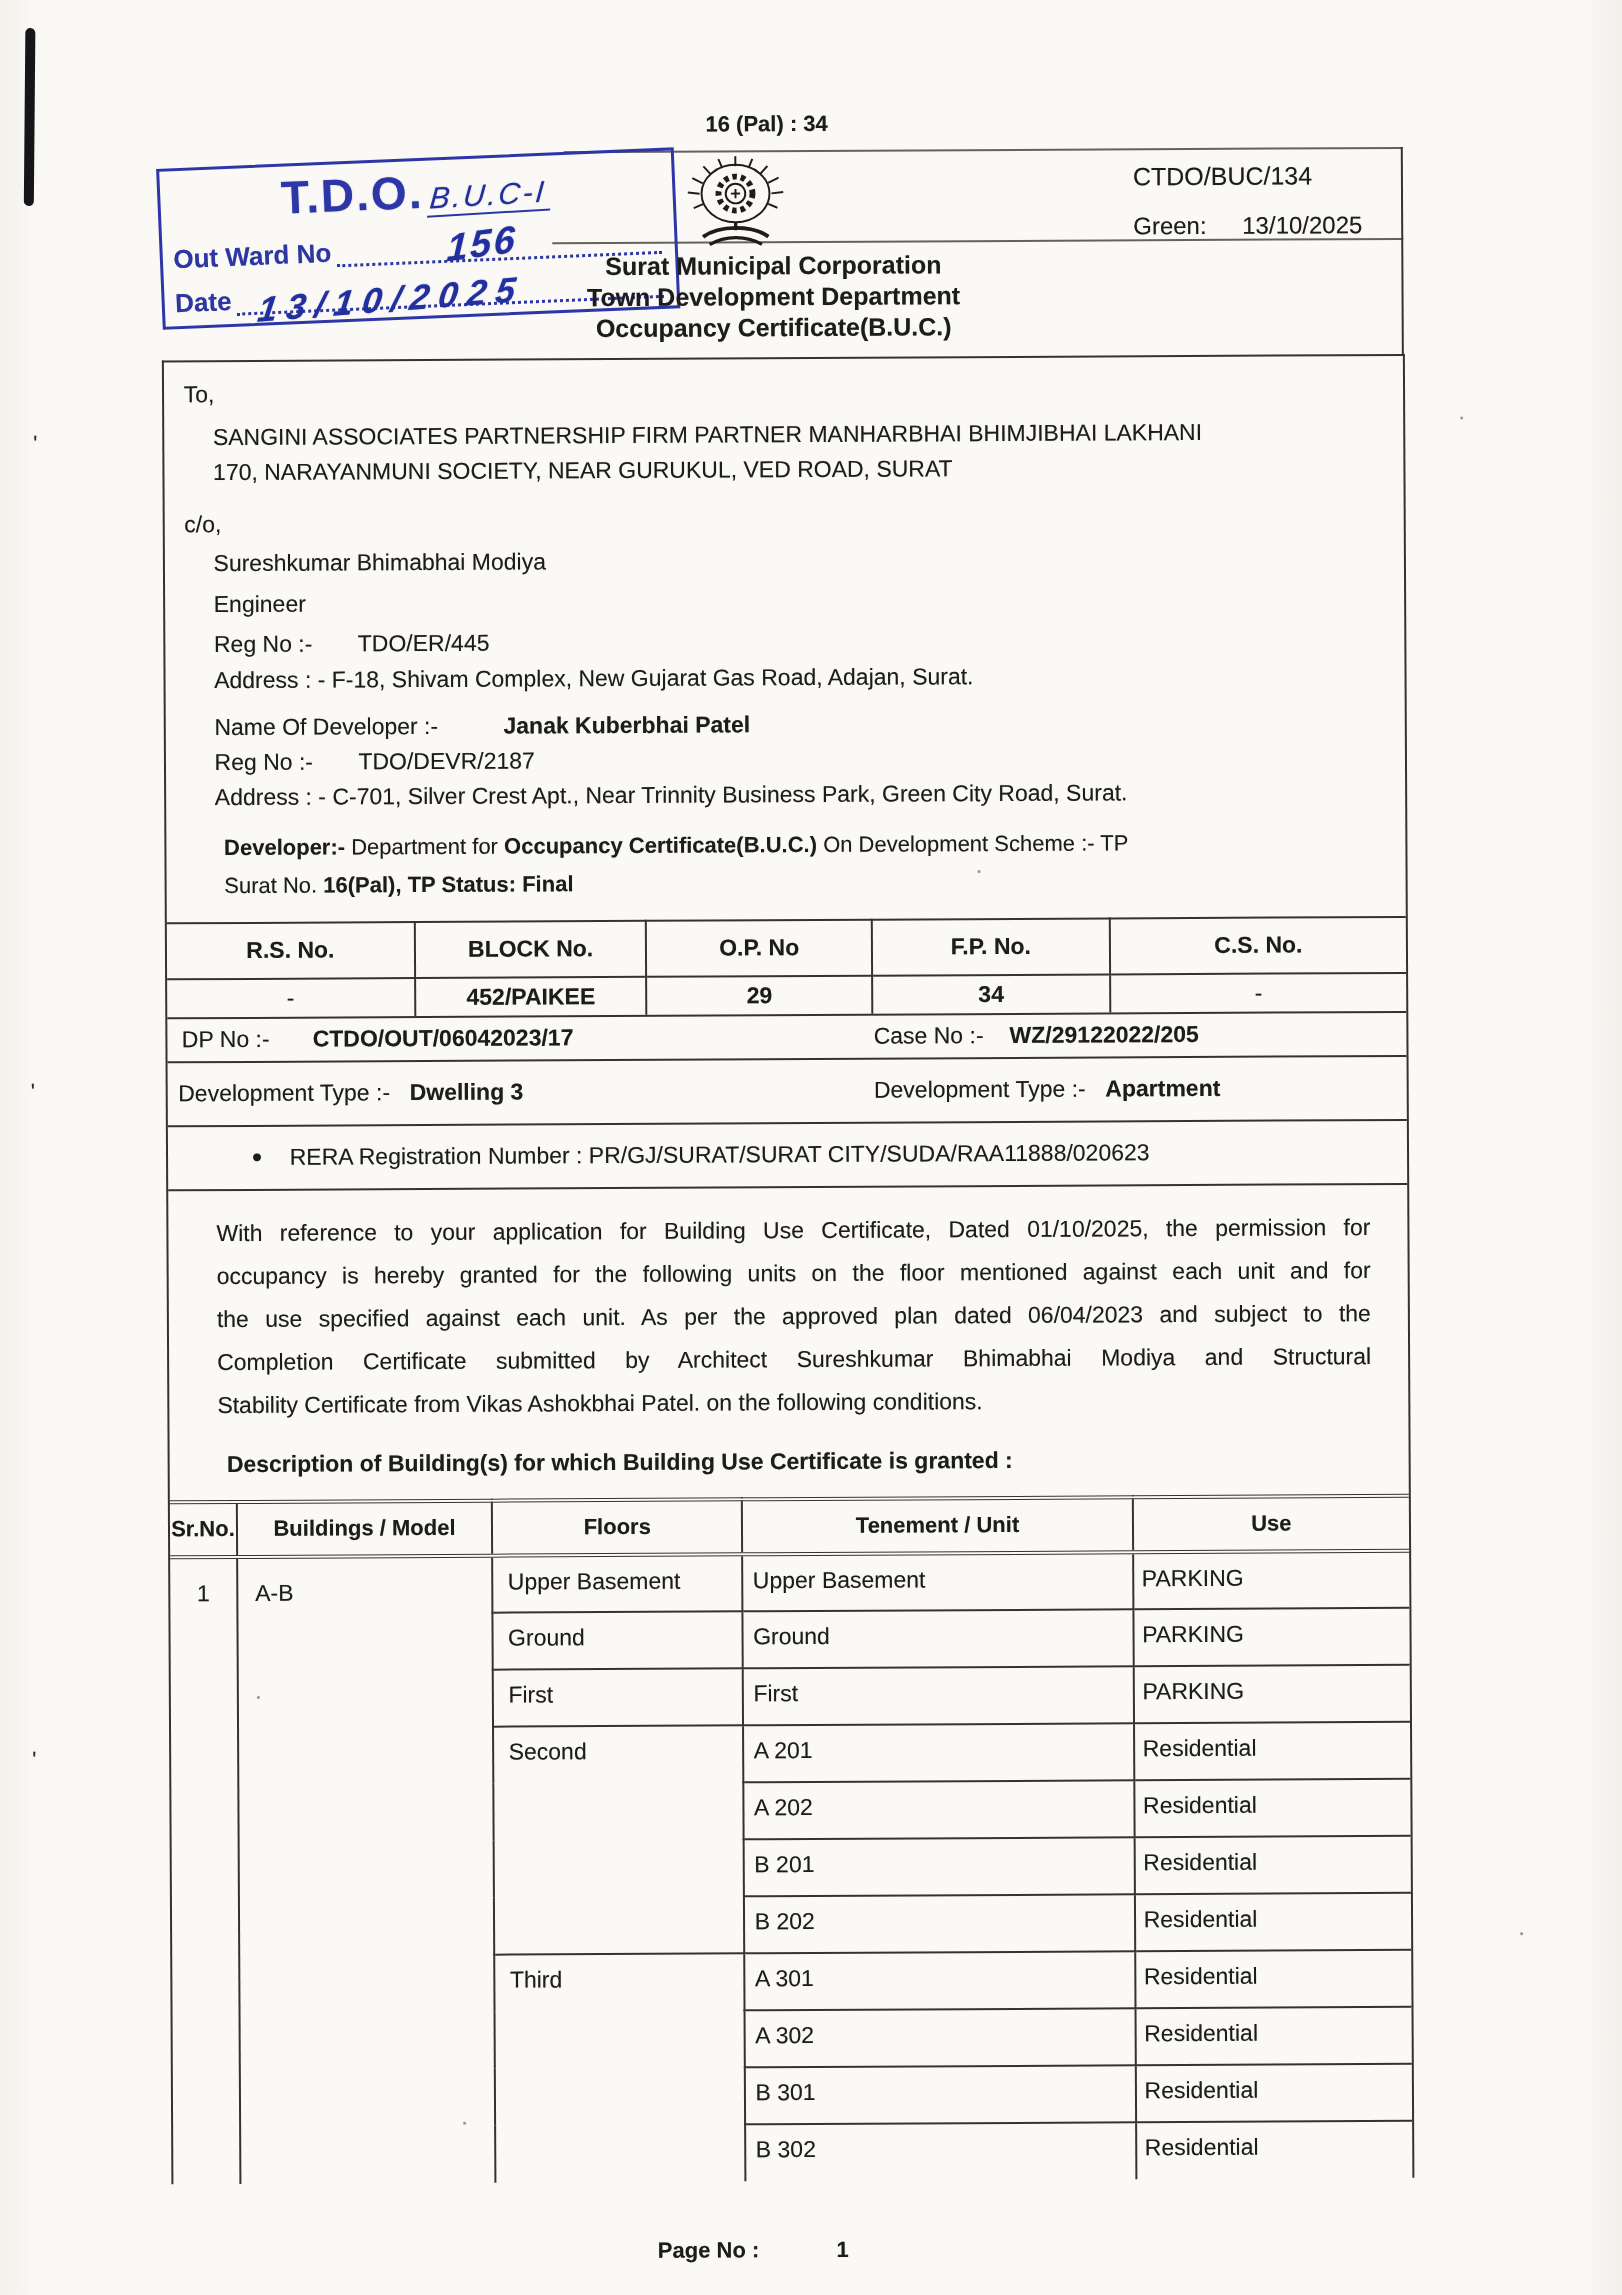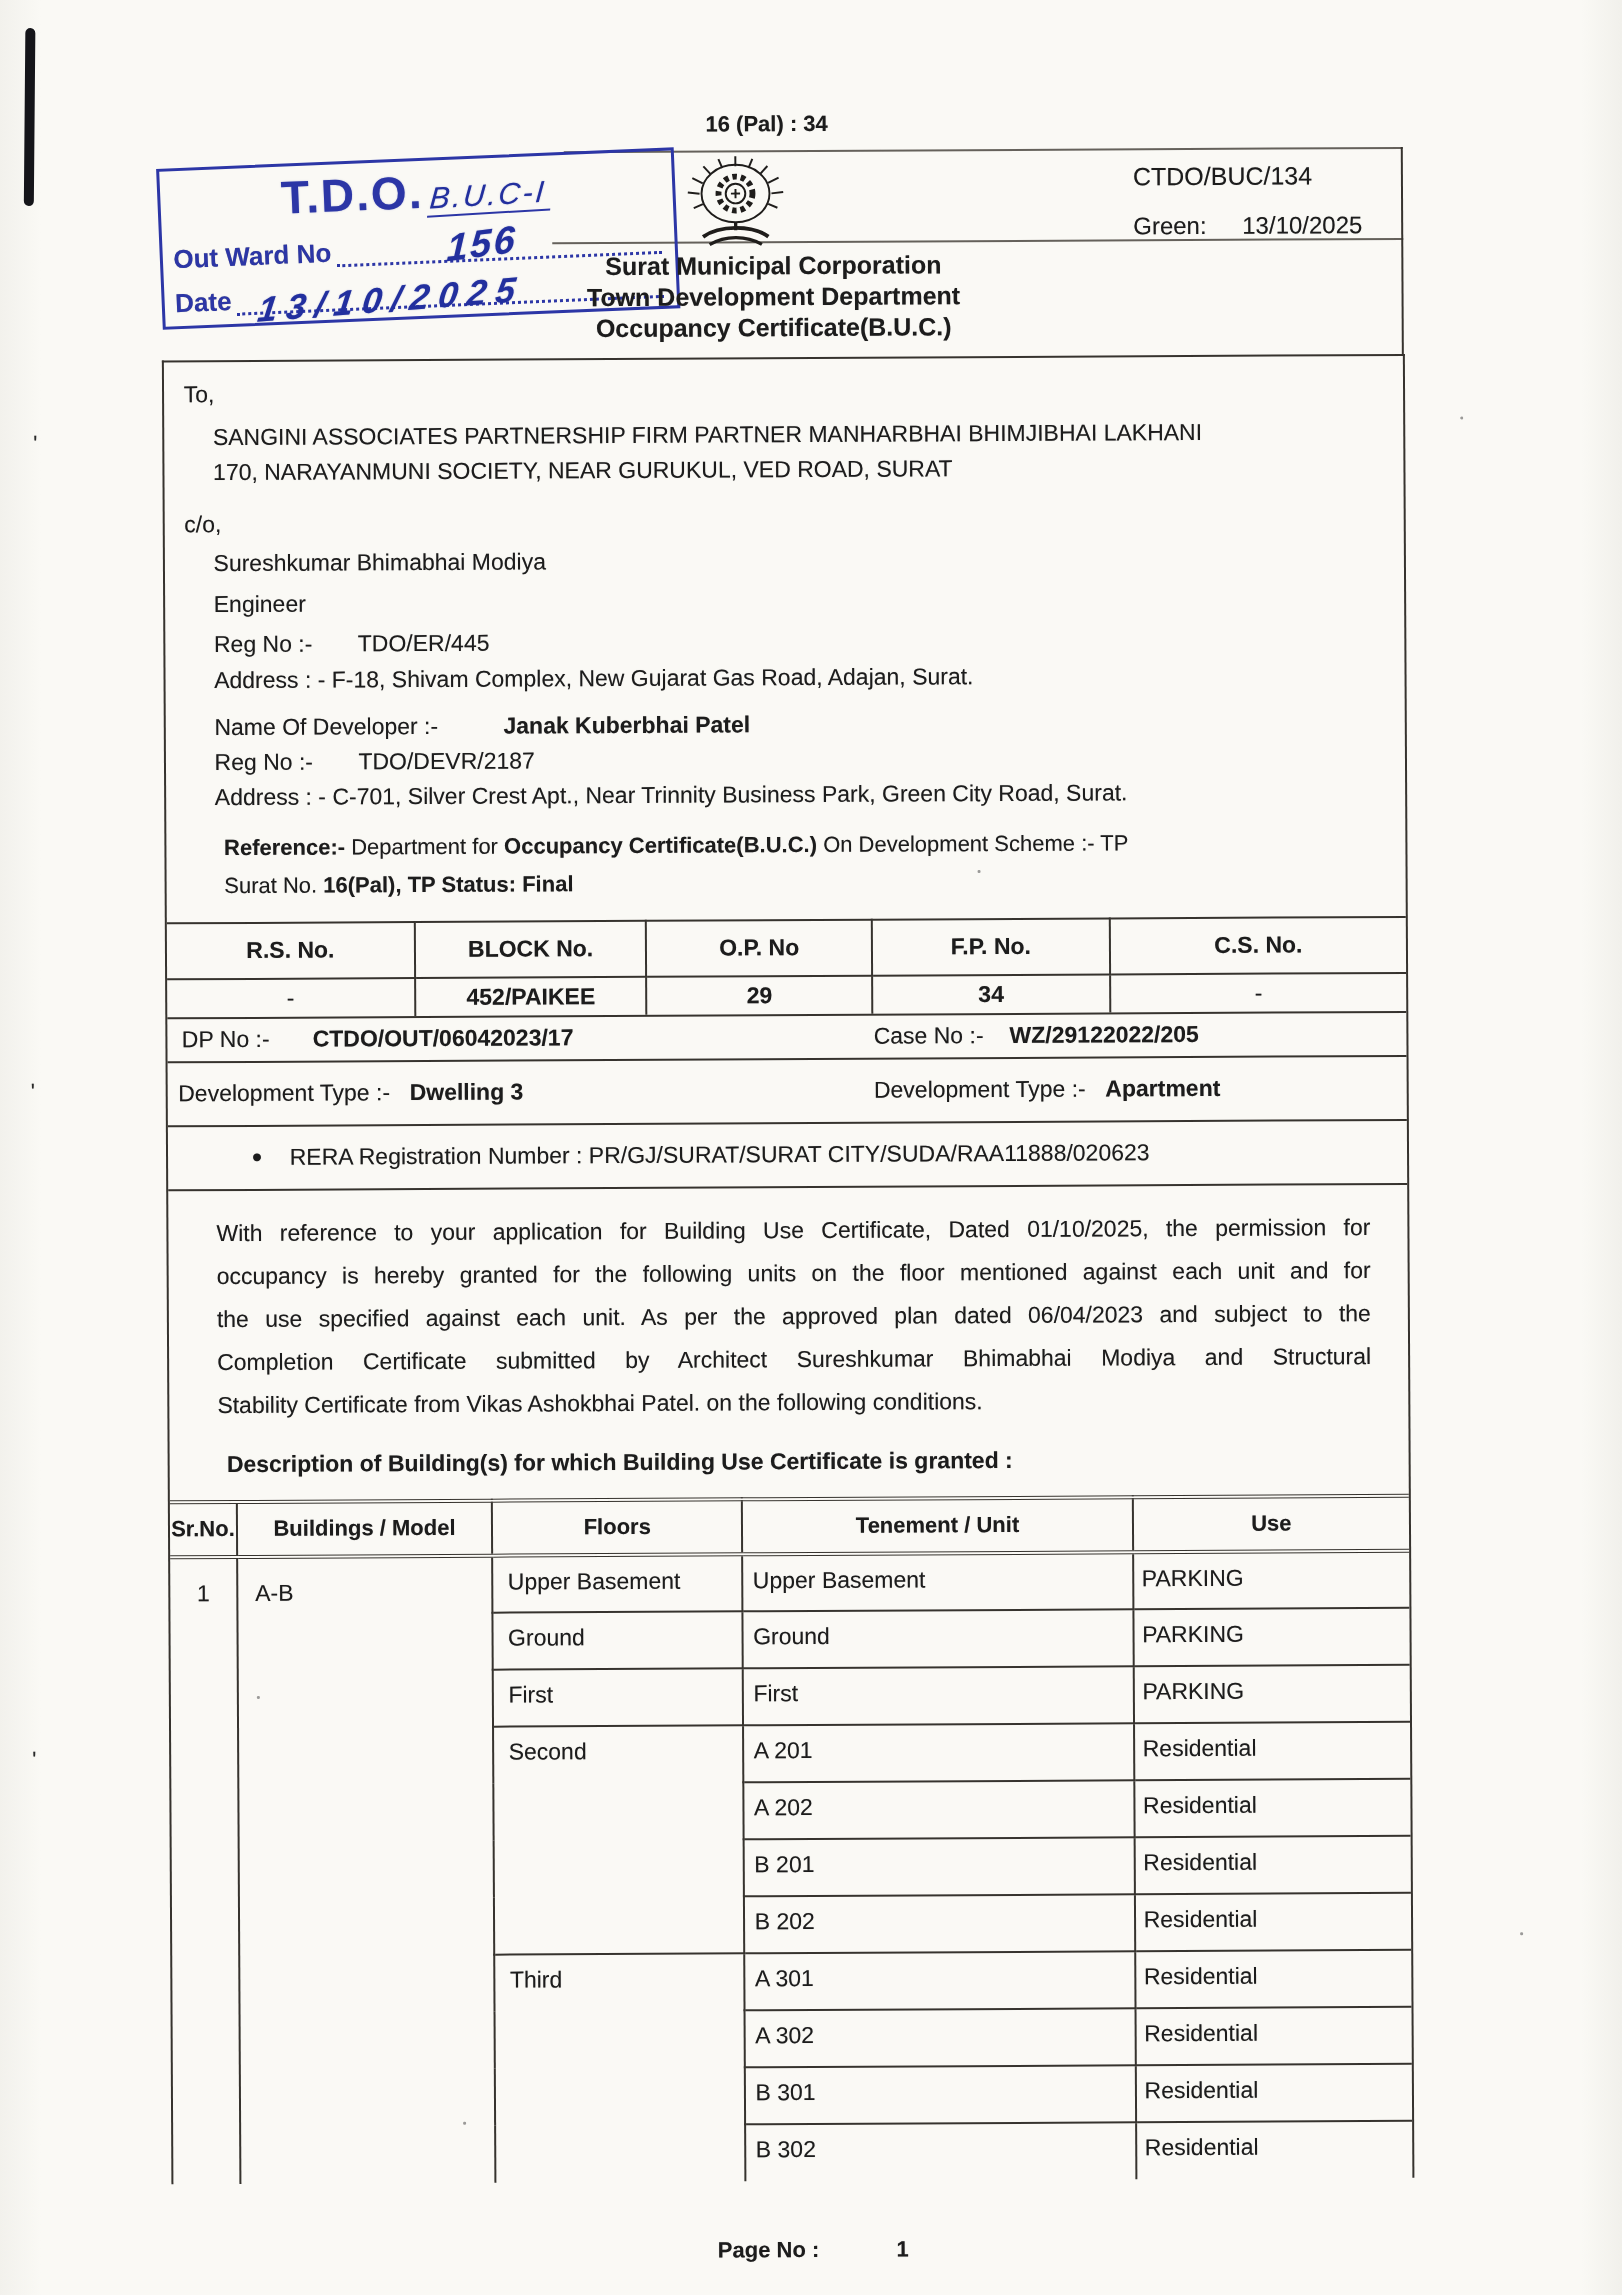--- a/index.html
+++ b/index.html
@@ -101,21 +101,21 @@
     border:2px solid #36332e; border-bottom:4.6px double #36332e; }
   .bt td { height:57px; font-size:23px; border:2px solid #36332e; vertical-align:top; padding-top:11px; }
   .bt .no-bl { border-left:none; } .bt .no-br { border-right:none; }
   .bt td.sr { text-align:center; padding-top:21px; }
   .bt td.bm { padding-left:17px; padding-top:21px; }
   .bt td.fl { padding-left:14.4px; }
   .bt td.un { padding-left:9.2px; }
   .bt td.us { padding-left:7.9px; }
   .bt tr.lastrow td, .bt td.open-b { border-bottom:none; }
 
-  .footer { position:absolute; left:712px; top:2237px; font-size:22px; font-weight:700; }
+  .footer { position:absolute; left:652px; top:2237px; font-size:22px; font-weight:700; }
   .footer .pval { margin-left:71px; }
 </style>
 </head>
 <body>
 
 <div class="page">
 
   <div class="ink-stroke"></div>
   <div class="tick" style="left:37px; top:427px;">'</div>
   <div class="tick" style="left:31px; top:1075px;">'</div>
@@ -204,21 +204,21 @@
         <span>Name Of Developer :-</span>
         <span class="dev-gap b">Janak Kuberbhai Patel</span>
       </div>
       <div class="l ind mt8">
         <span>Reg No :-</span>
         <span class="lbl-gap">TDO/DEVR/2187</span>
       </div>
       <div class="l ind mt8">Address : - C-701, Silver Crest Apt., Near Trinnity Business Park, Green City Road, Surat.</div>
       <div class="ref-lines">
         <div>
-          <span class="b">Reference:-</span><span> Department for </span><span class="b">Occupancy Certificate(B.U.C.)</span><span> On Development Scheme :- TP</span>
+          <span class="b">Developer:-</span><span> Department for </span><span class="b">Occupancy Certificate(B.U.C.)</span><span> On Development Scheme :- TP</span>
         </div>
         <div>
           <span>Surat No. </span><span class="b">16(Pal), TP Status: Final</span>
         </div>
       </div>
     </div>
 
     <table class="t1">
       <colgroup>
         <col style="width:20%">

